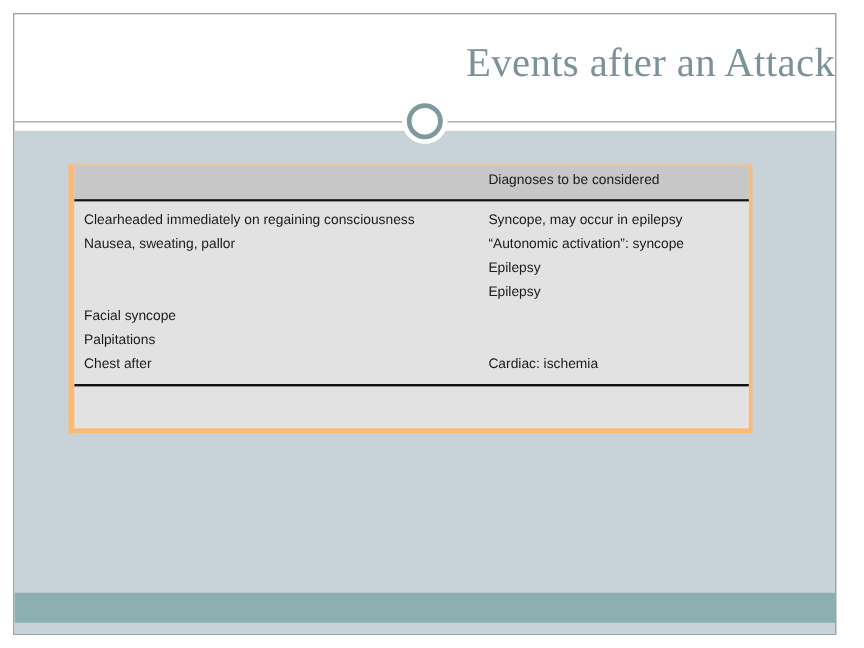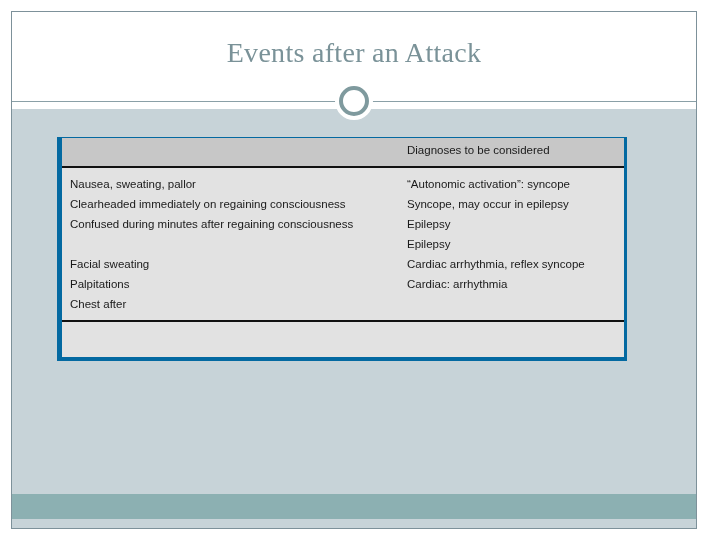--- a/index.html
+++ b/index.html
@@ -34,23 +34,23 @@
     top: 0;
     width: 100%;
     height: 89px;
     background: #ffffff;
   }
   .slide-title {
     position: absolute;
     left: 0;
     top: 22px;
     width: 100%;
-    text-align: center;
+    text-align: right;
     font-family: "Liberation Serif", serif;
-    font-size: 28px;
+    font-size: 34px;
     line-height: 38px;
     letter-spacing: 0.3px;
     color: #7a9298;
     white-space: nowrap;
   }
 
   
   .title-rule {
     position: absolute;
     left: 0;
@@ -107,21 +107,21 @@
     background: #8cb0b2;
   }
 
   
   .table-figure {
     position: absolute;
     left: 45px;
     top: 28px;
     width: 570px;
     height: 224px;
-    background: #0369a1;
+    background: #fdba74;
     padding: 1px 3px 4px 5px;
     box-sizing: border-box;
   }
   .table-inner {
     position: relative;
     width: 100%;
     height: 100%;
     background: #e2e2e2;
   }
 
@@ -190,51 +190,49 @@
     <div class="table-figure">
       <div class="table-inner">
 
         <div class="thead">
           <div class="col-right-head">Diagnoses to be considered</div>
         </div>
 
         <div class="tbody">
 
           <div class="trow">
+            <div class="cell-left">Clearheaded immediately on regaining consciousness</div>
+            <div class="cell-right">Syncope, may occur in epilepsy</div>
+          </div>
+
+          <div class="trow">
             <div class="cell-left">Nausea, sweating, pallor</div>
             <div class="cell-right">“Autonomic activation”: syncope</div>
           </div>
 
           <div class="trow">
-            <div class="cell-left">Clearheaded immediately on regaining consciousness</div>
-            <div class="cell-right">Syncope, may occur in epilepsy</div>
-          </div>
-
-          <div class="trow">
-            <div class="cell-left">Confused during minutes after regaining consciousness</div>
             <div class="cell-right">Epilepsy</div>
           </div>
 
           <div class="trow">
             <div class="cell-right">Epilepsy</div>
           </div>
 
           <div class="trow">
-            <div class="cell-left">Facial sweating</div>
-            <div class="cell-right">Cardiac arrhythmia, reflex syncope</div>
+            <div class="cell-left">Facial syncope</div>
           </div>
 
 
           <div class="trow">
             <div class="cell-left">Palpitations</div>
-            <div class="cell-right">Cardiac: arrhythmia</div>
           </div>
 
           <div class="trow">
             <div class="cell-left">Chest after</div>
+            <div class="cell-right">Cardiac: ischemia</div>
           </div>
 
           <div class="tbody-pad"></div>
 
         </div>
       </div>
     </div>
 
     <div class="bottom-bar"></div>
   </div>

